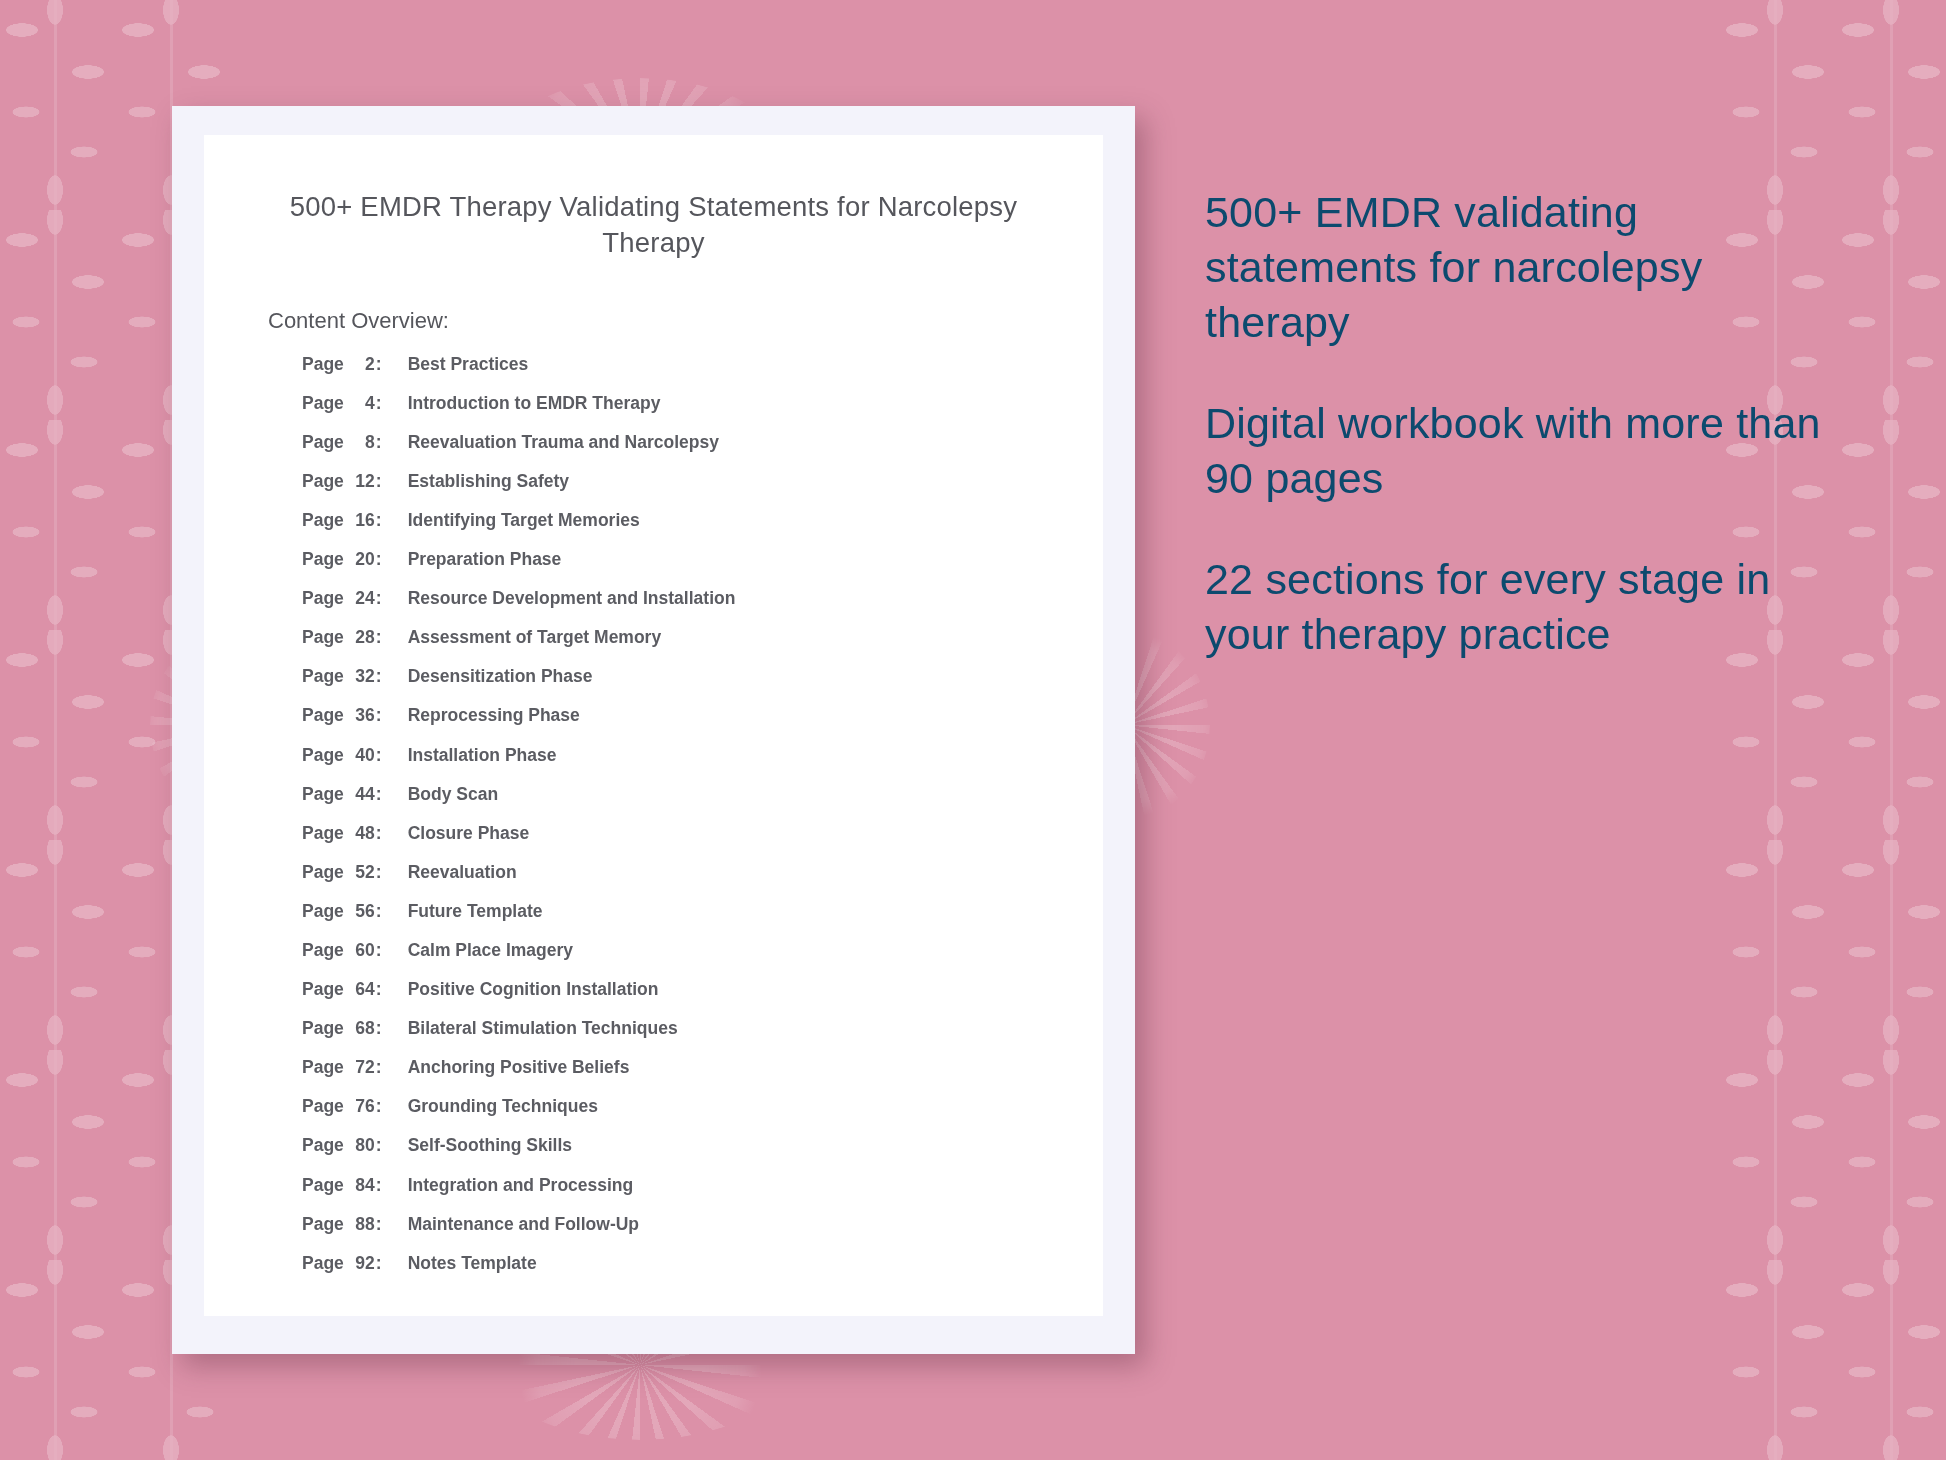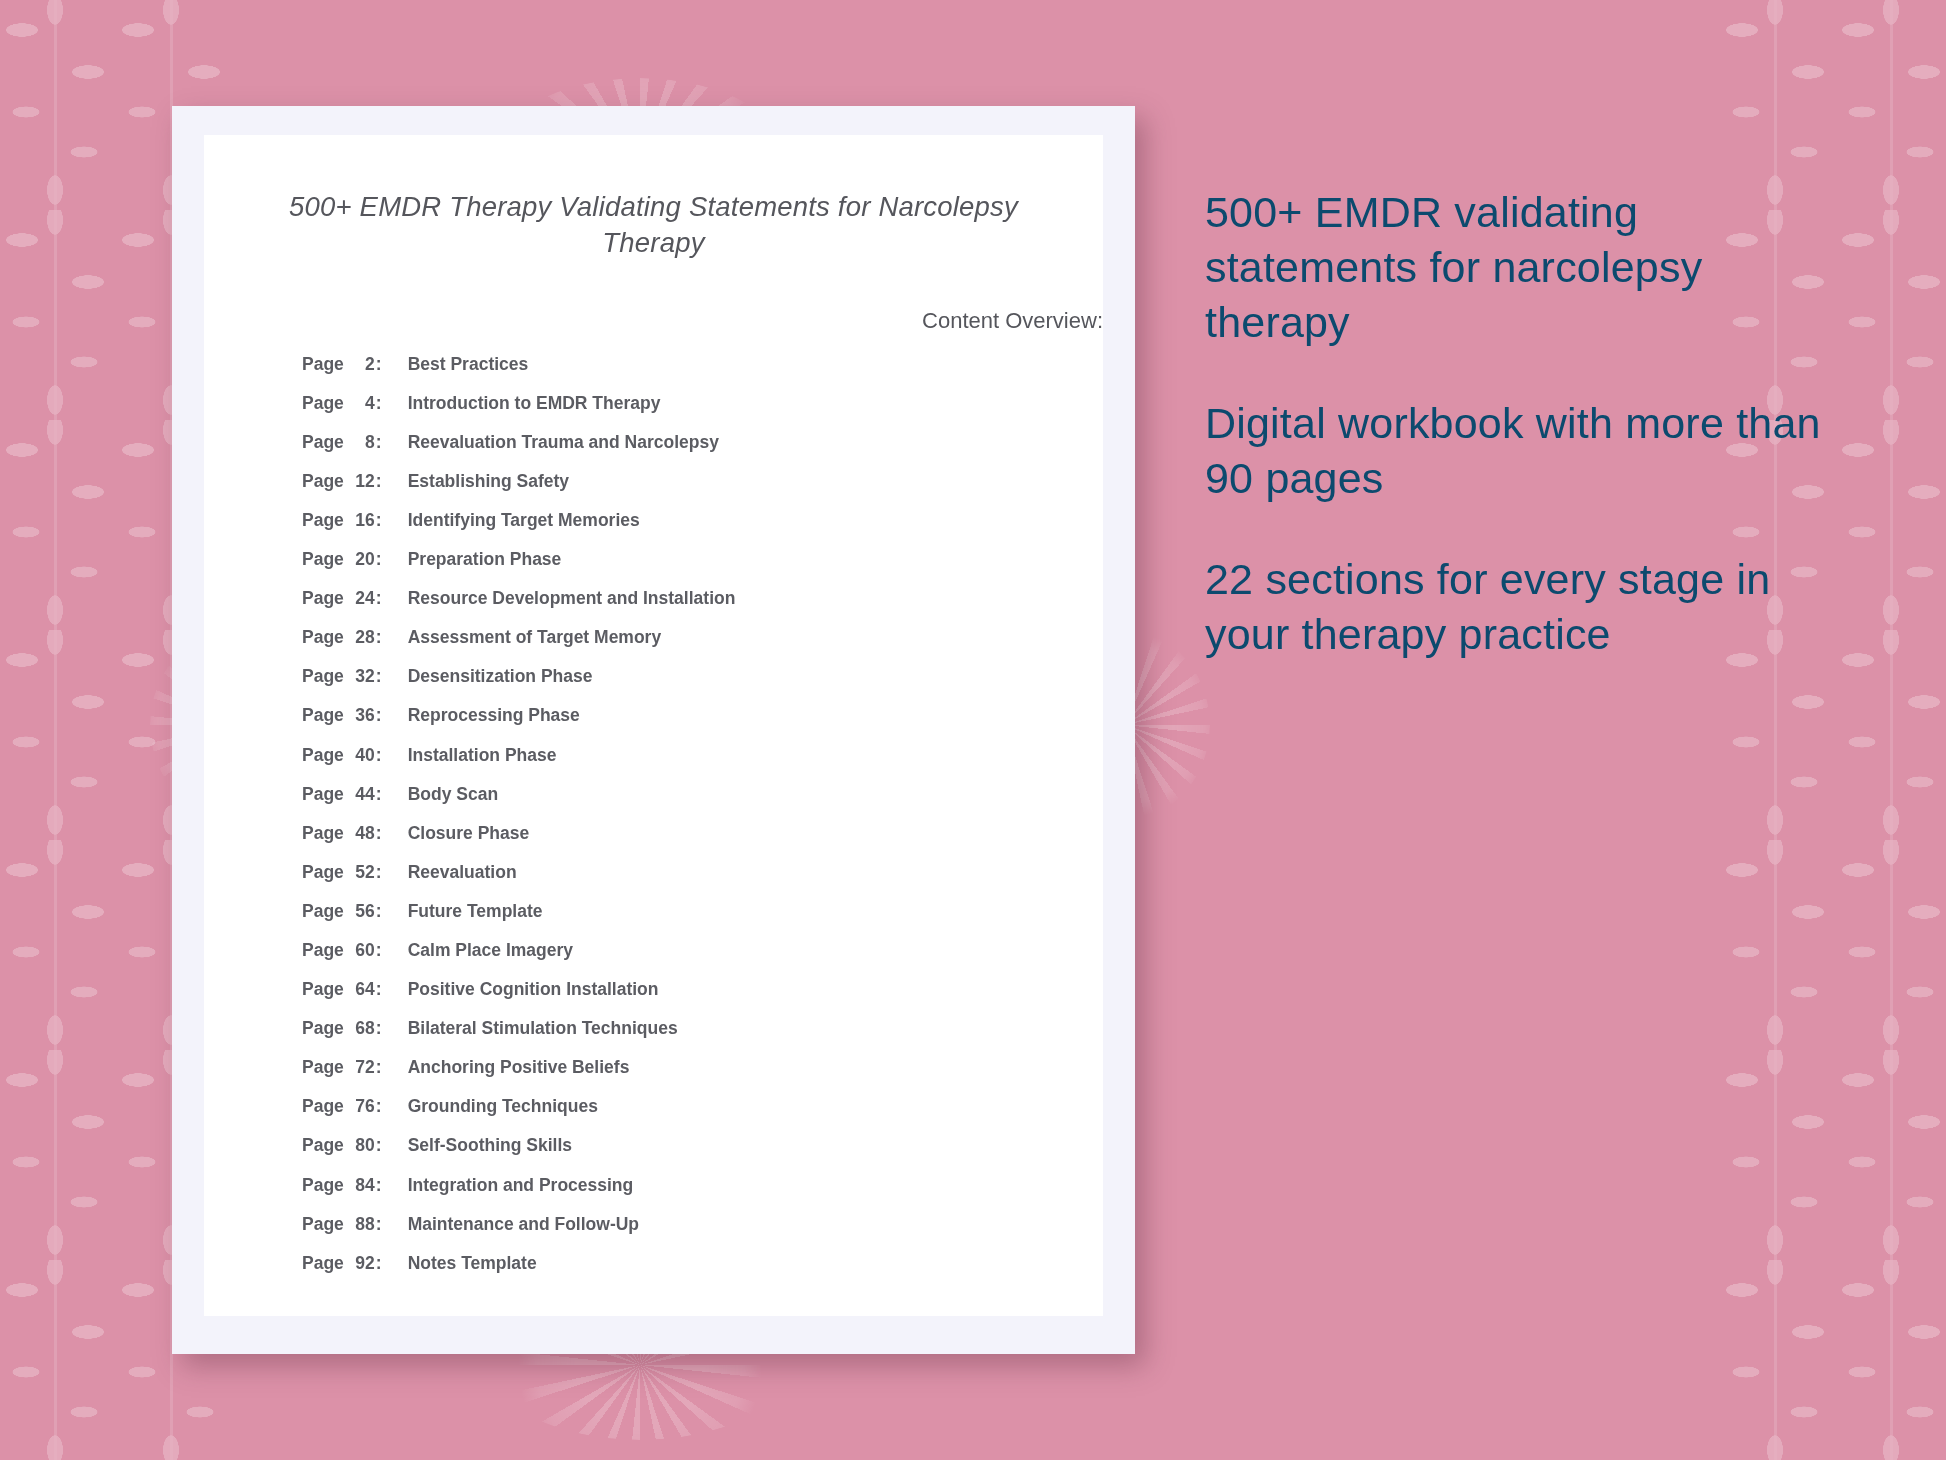--- a/index.html
+++ b/index.html
@@ -82,29 +82,27 @@
   }
   #doc-title {
     margin: 0;
     padding: 54px 80px 0 80px;
     font-size: 27.5px;
     line-height: 1.32;
     font-weight: 400;
     text-align: center;
     color: #55565c;
     letter-spacing: 0.2px;
-    font-style: italic;
   }
   #content-overview-label {
     margin: 0;
     padding: 46px 0 0 64px;
     font-size: 22px;
     color: #55565c;
     font-weight: 400;
-    text-align: right;
   }
   #toc-list {
     list-style: none;
     margin: 0;
     padding: 22px 0 0 98px;
     font-weight: bold;
   }
   #toc-list li {
     display: flex;
     align-items: baseline;

